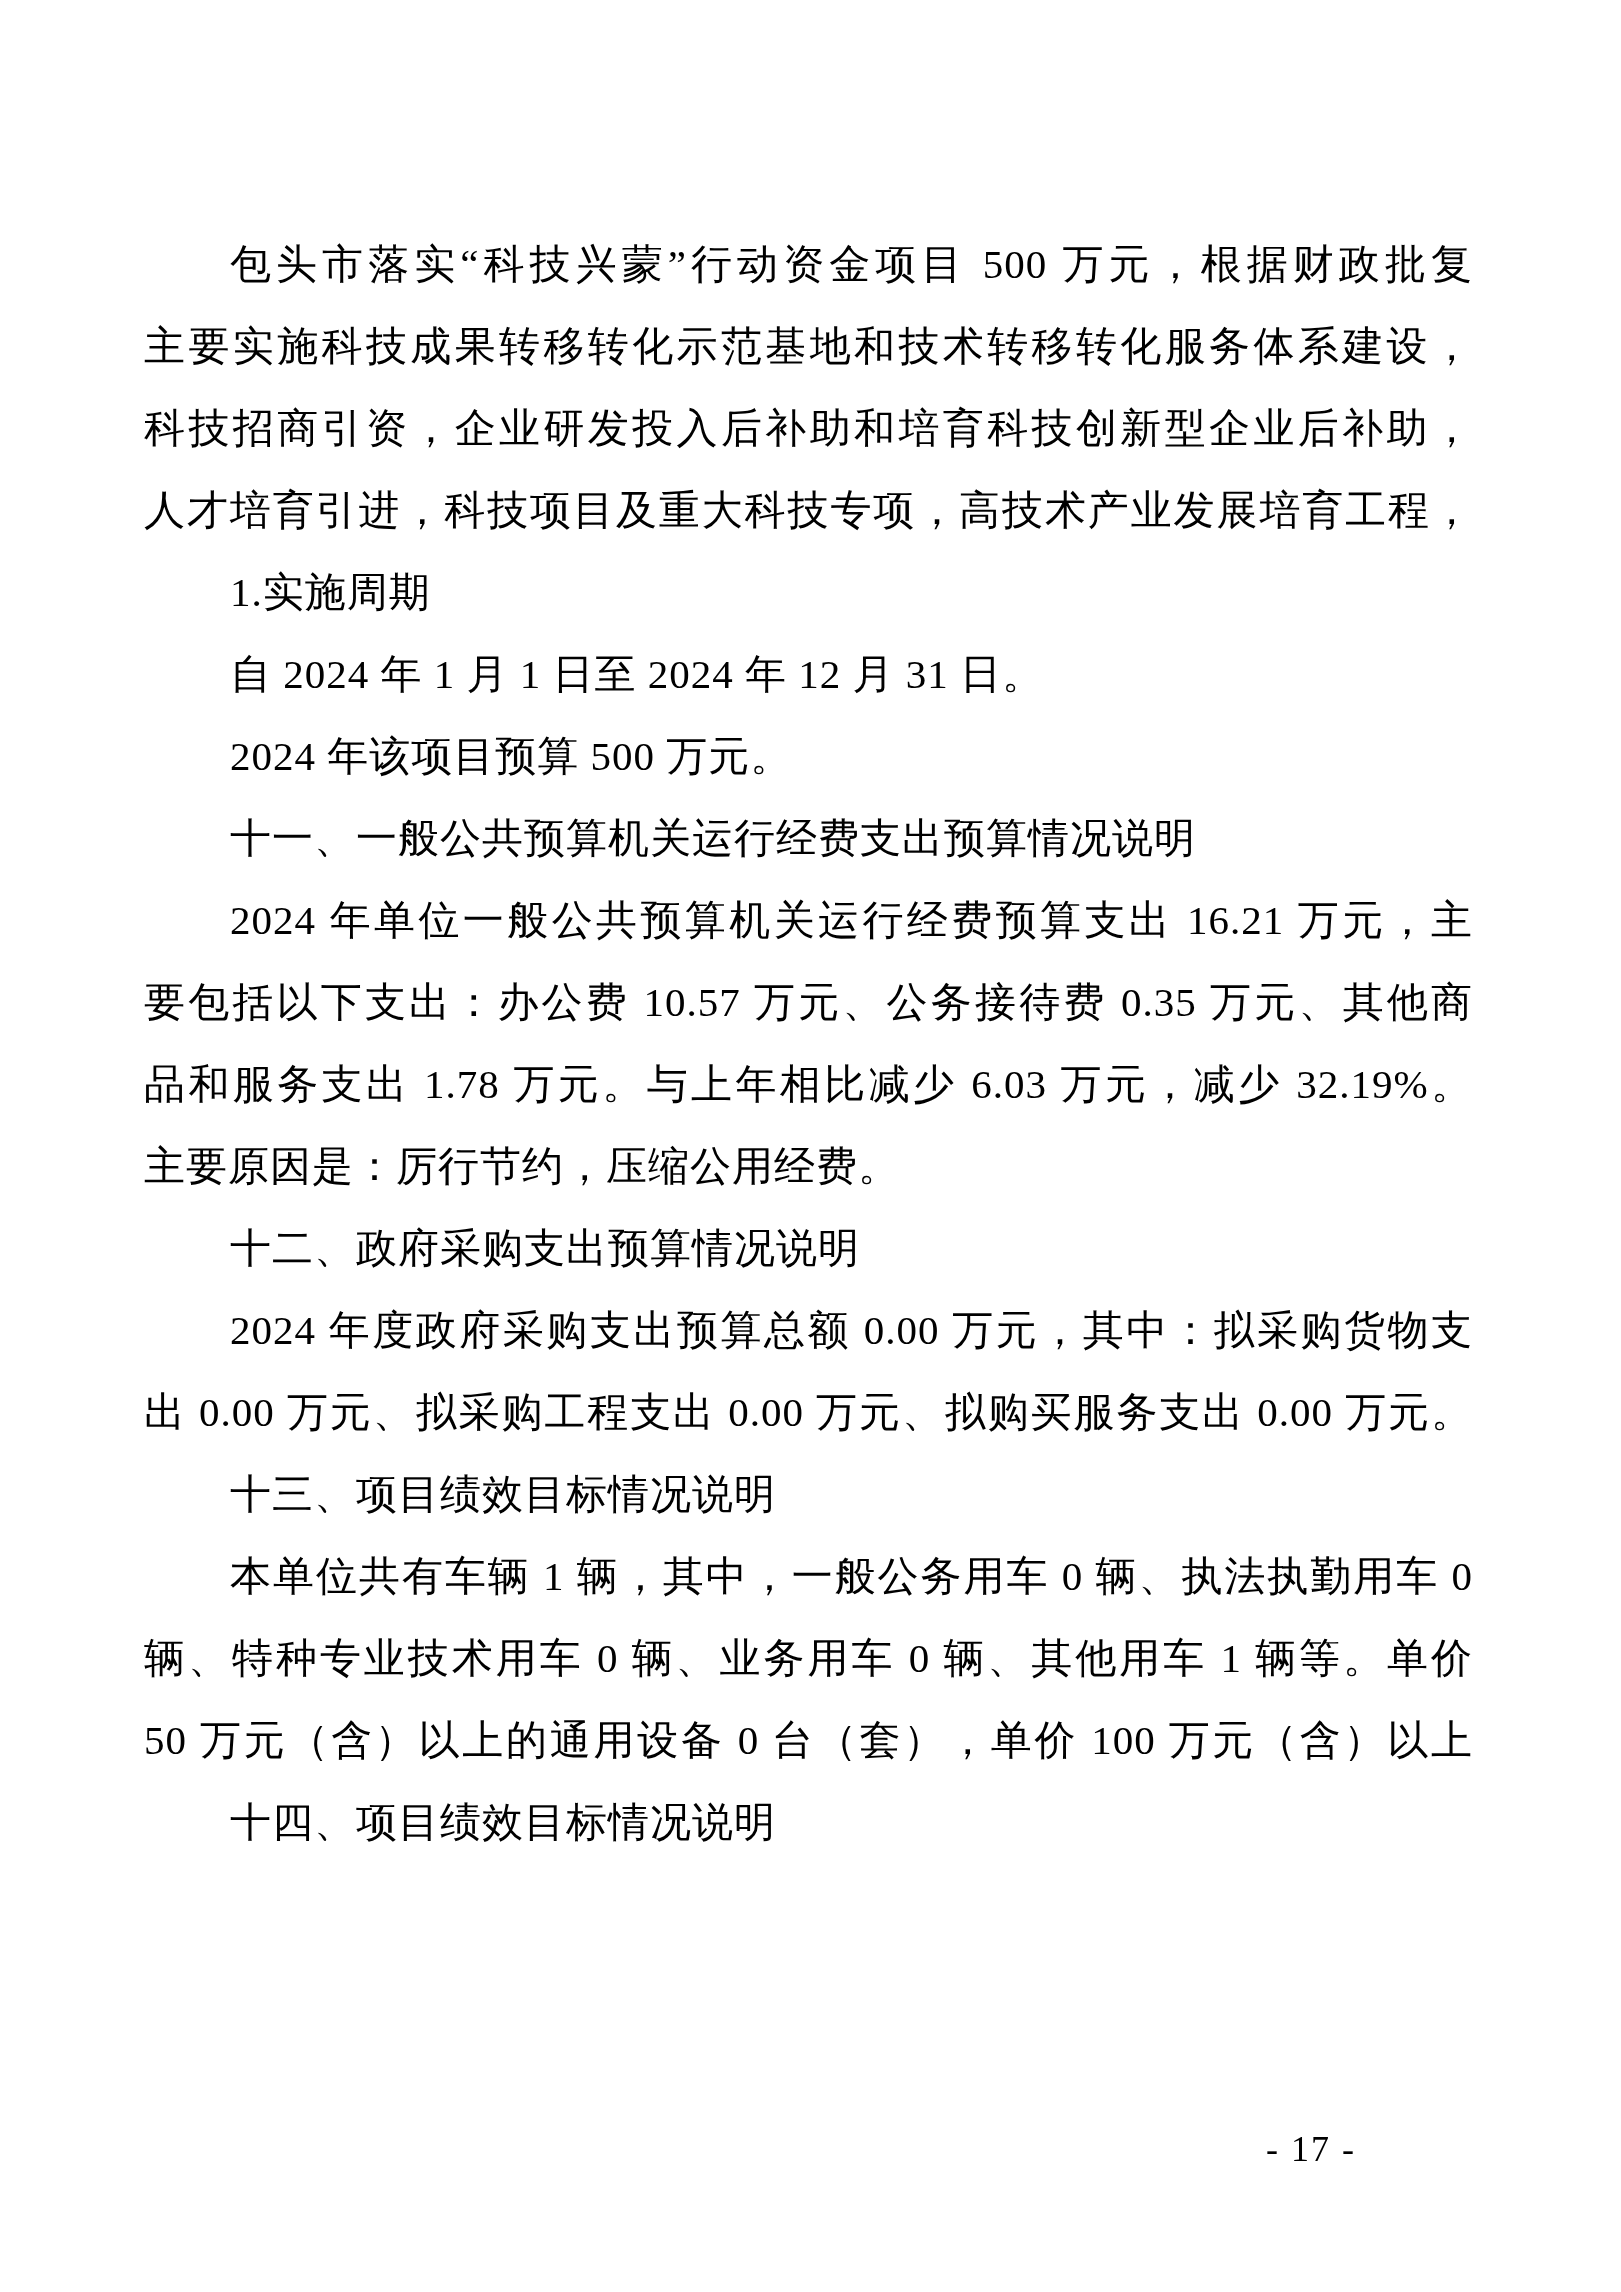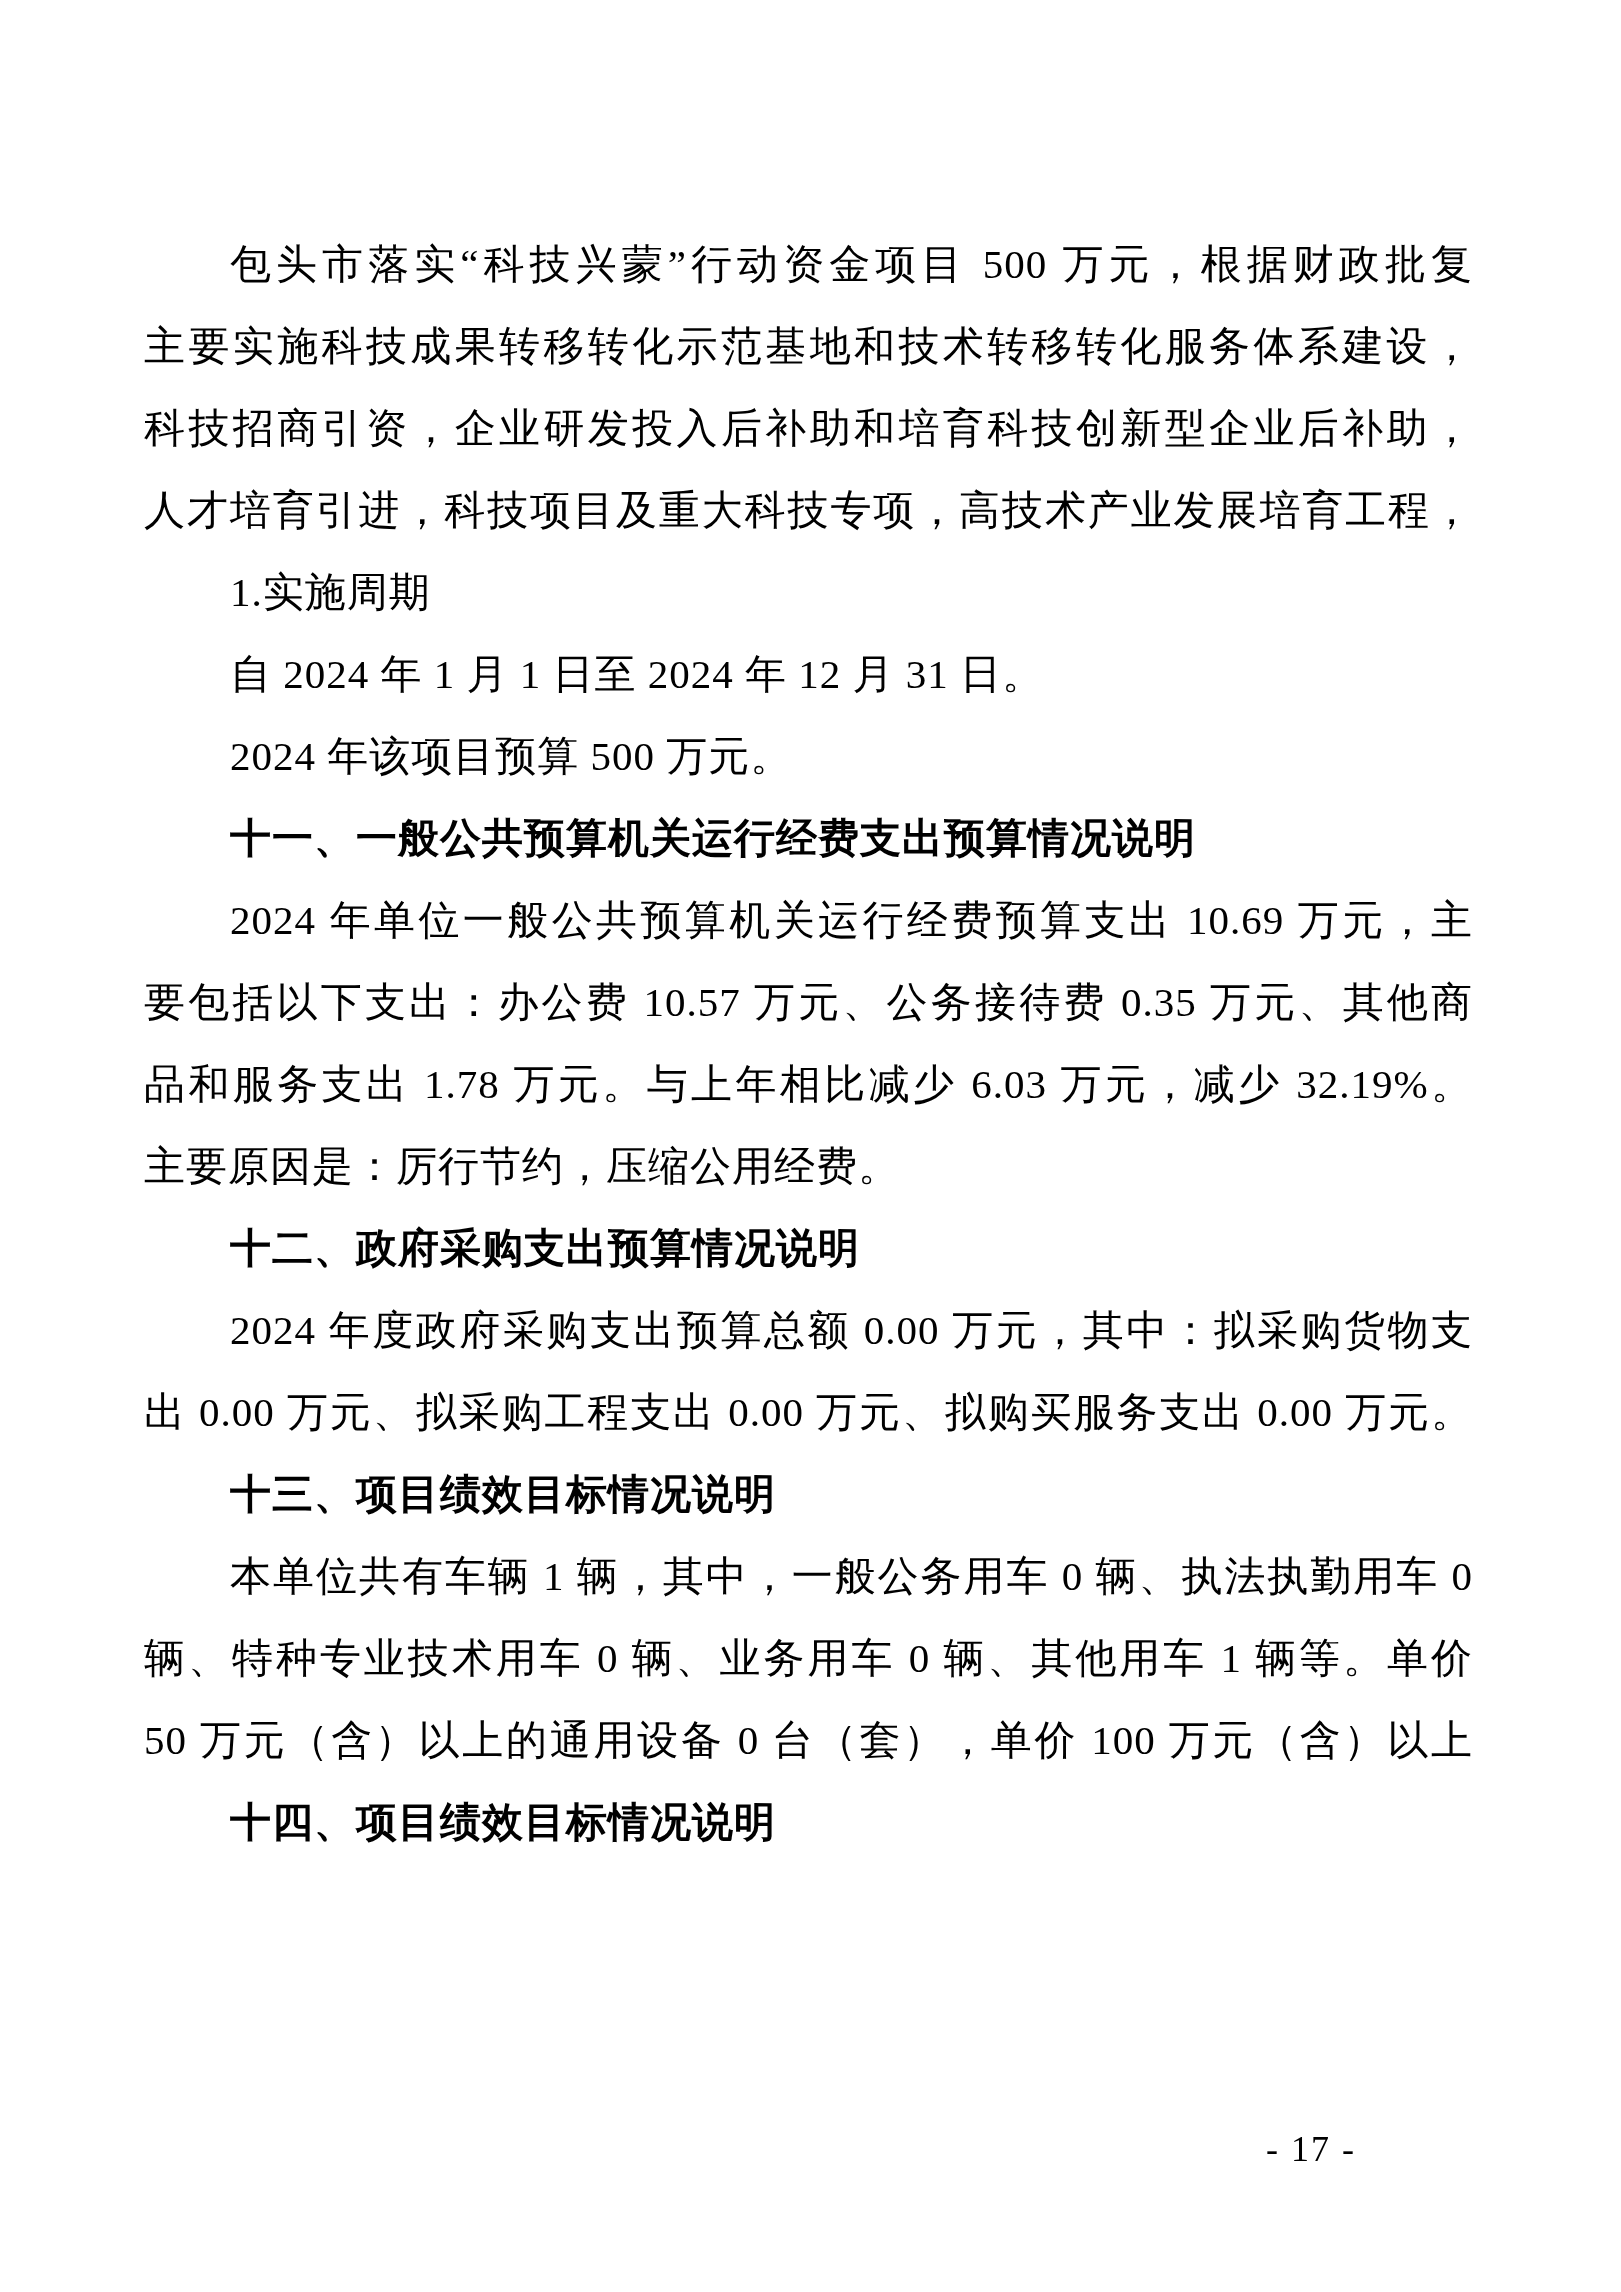--- a/index.html
+++ b/index.html
@@ -32,21 +32,21 @@
   .line.fill {
     white-space: normal;
     text-align: justify;
     text-align-last: justify;
     overflow: hidden;
   }
   .line.indent {
     padding-left: 86px;
   }
   .line.bold {
-    font-weight: 700;
+    font-weight: 400;
   }
   .page-footer {
     position: absolute;
     top: 2133px;
     right: 145px;
     font-size: 36px;
     line-height: 33px;
     letter-spacing: 2px;
     color: #000000;
   }
@@ -57,21 +57,21 @@
 <div class="page">
   <div class="doc-body">
       <div class="line indent fill">包头市落实“科技兴蒙”行动资金项目 500 万元，根据财政批复</div>
       <div class="line fill">主要实施科技成果转移转化示范基地和技术转移转化服务体系建设，</div>
       <div class="line fill">科技招商引资，企业研发投入后补助和培育科技创新型企业后补助，</div>
       <div class="line fill">人才培育引进，科技项目及重大科技专项，高技术产业发展培育工程，</div>
       <div class="line indent">1.实施周期</div>
       <div class="line indent">自 2024 年 1 月 1 日至 2024 年 12 月 31 日。</div>
       <div class="line indent">2024 年该项目预算 500 万元。</div>
       <div class="line indent bold">十一、一般公共预算机关运行经费支出预算情况说明</div>
-      <div class="line indent fill">2024 年单位一般公共预算机关运行经费预算支出 10.69 万元，主</div>
+      <div class="line indent fill">2024 年单位一般公共预算机关运行经费预算支出 16.21 万元，主</div>
       <div class="line fill">要包括以下支出：办公费 10.57 万元、公务接待费 0.35 万元、其他商</div>
       <div class="line fill">品和服务支出 1.78 万元。与上年相比减少 6.03 万元，减少 32.19%。</div>
       <div class="line">主要原因是：厉行节约，压缩公用经费。</div>
       <div class="line indent bold">十二、政府采购支出预算情况说明</div>
       <div class="line indent fill">2024 年度政府采购支出预算总额 0.00 万元，其中：拟采购货物支</div>
       <div class="line fill">出 0.00 万元、拟采购工程支出 0.00 万元、拟购买服务支出 0.00 万元。</div>
       <div class="line indent bold">十三、项目绩效目标情况说明</div>
       <div class="line indent fill">本单位共有车辆 1 辆，其中，一般公务用车 0 辆、执法执勤用车 0</div>
       <div class="line fill">辆、特种专业技术用车 0 辆、业务用车 0 辆、其他用车 1 辆等。单价</div>
       <div class="line fill">50 万元（含）以上的通用设备 0 台（套），单价 100 万元（含）以上</div>

